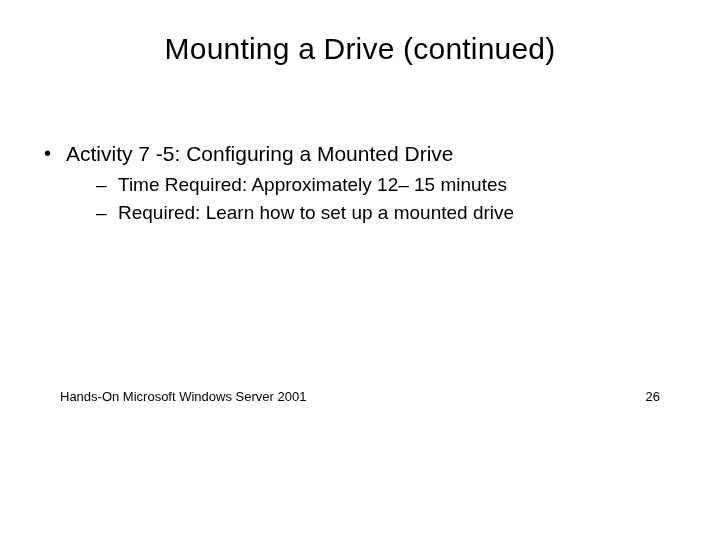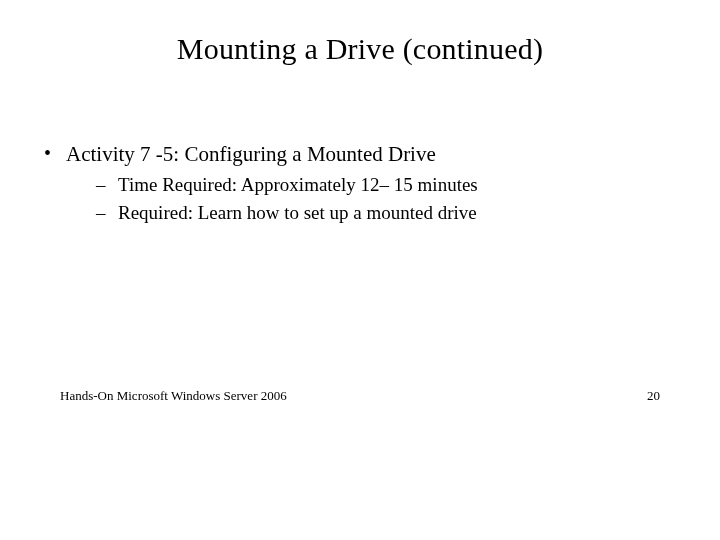--- a/index.html
+++ b/index.html
@@ -11,21 +11,20 @@
     font-family: Arial, Helvetica, sans-serif;
     color: #000;
     position: relative;
     overflow: hidden;
   }
   .slide {
     width: 720px;
     height: 432px;
     position: relative;
     box-sizing: border-box;
-    font-family: Liberation Serif, serif;
   }
   .title {
     position: absolute;
     top: 32px;
     left: 0;
     width: 720px;
     text-align: center;
     font-size: 30px;
     font-weight: 400;
     letter-spacing: 0.2px;
@@ -106,17 +105,17 @@
             <span>Time Required: Approximately 12– 15 minutes</span>
           </li>
           <li>
             <span>Required: Learn how to set up a mounted drive</span>
           </li>
         </ul>
       </li>
     </ul>
   </div>
 
-  <div class="footer-left">Hands-On Microsoft Windows Server 2006</div>
+  <div class="footer-left">Hands-On Microsoft Windows Server 2001</div>
 
-  <div class="footer-right">20</div>
+  <div class="footer-right">26</div>
 
 </div>
 
 </body></html>

